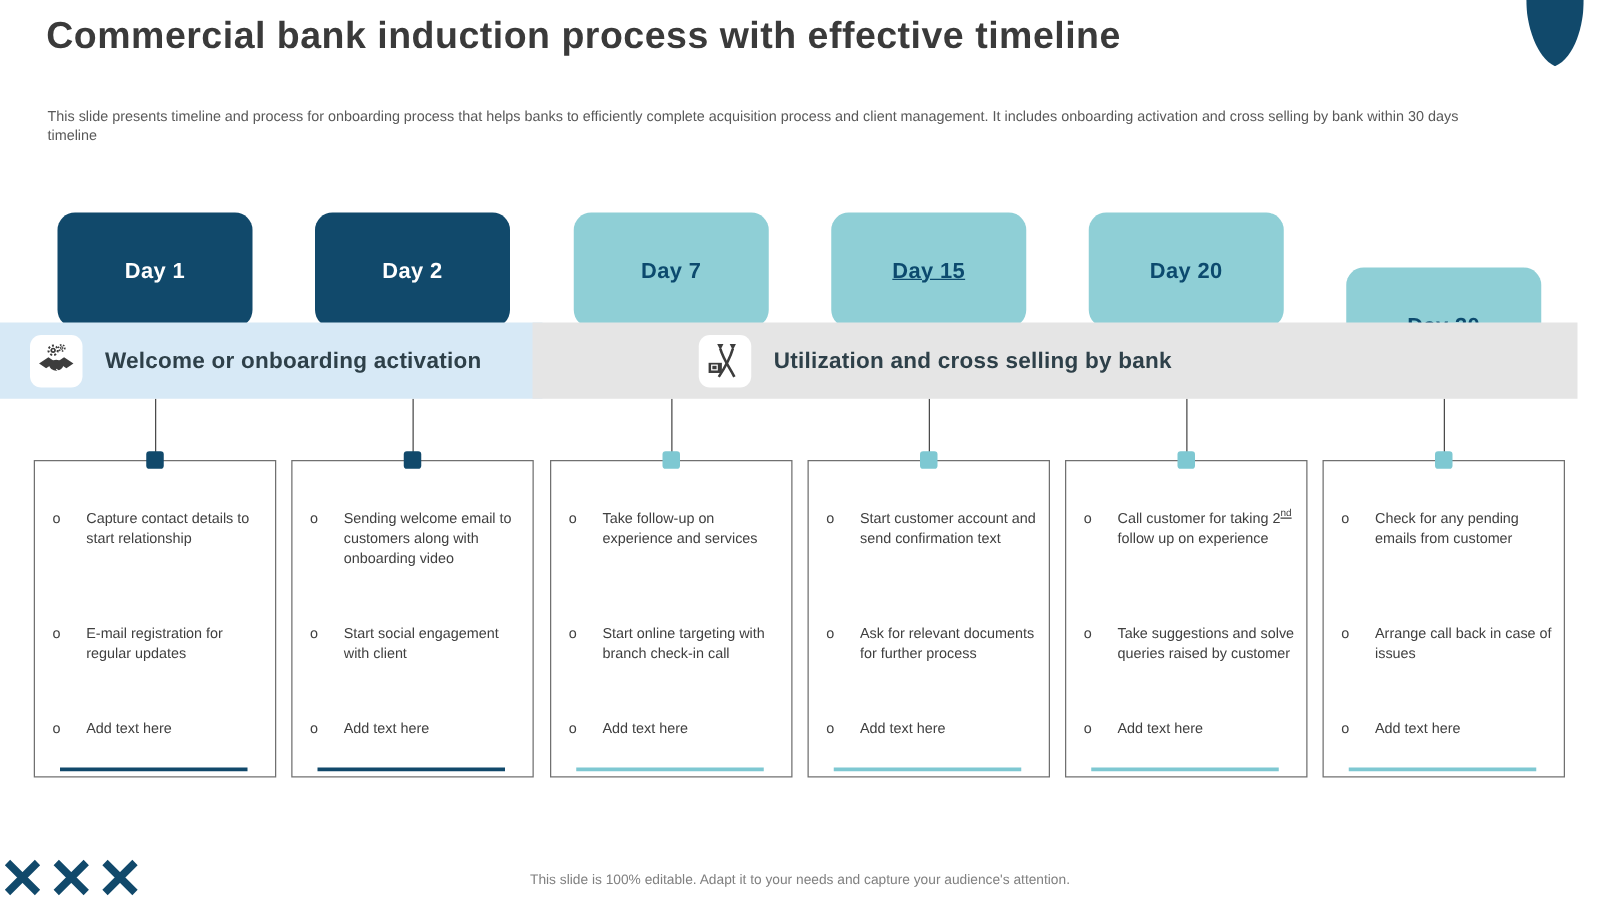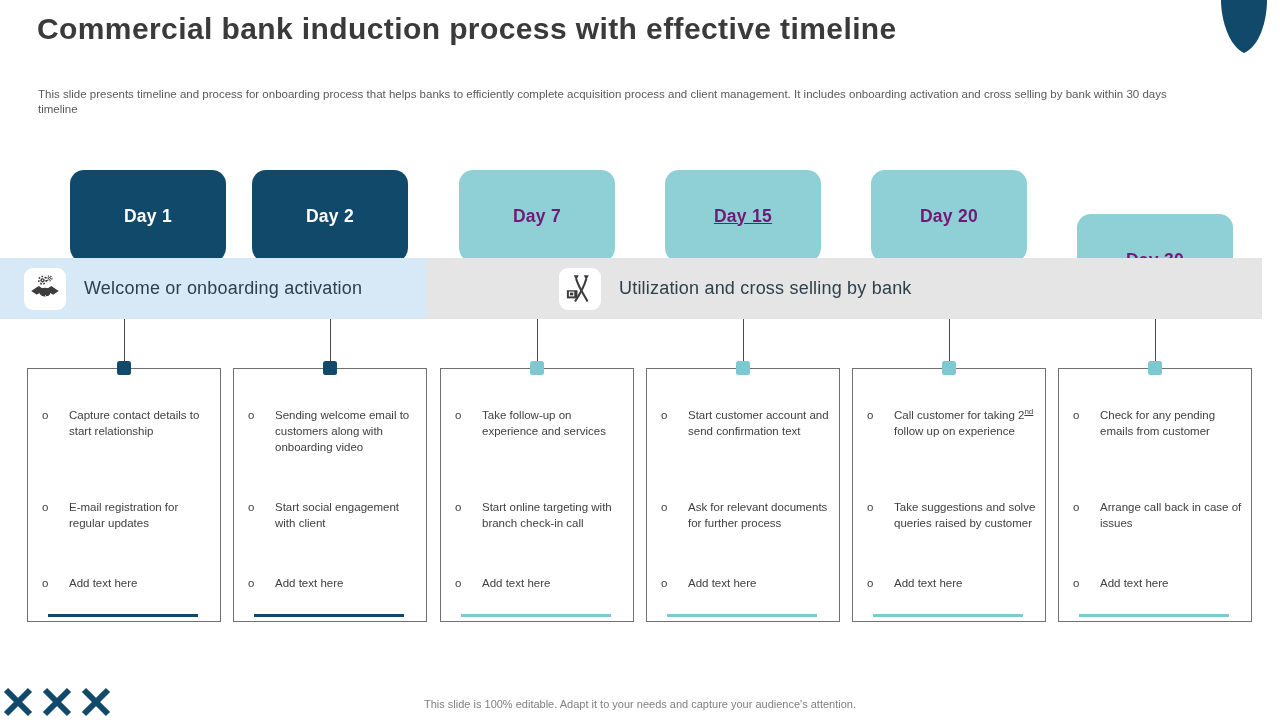--- a/index.html
+++ b/index.html
@@ -12,31 +12,31 @@
     color:#3a3a3a;letter-spacing:0.4px;white-space:nowrap;}
   #subtitle{position:absolute;left:38px;top:63px;width:1150px;font-size:11.5px;
     color:#595959;line-height:15px;margin-top:24px;}
   #corner-blob{position:absolute;top:0;right:13px;}
 
   
   .tab{position:absolute;top:170px;width:156px;height:92px;border-radius:14px;
     display:flex;align-items:center;justify-content:center;font-weight:700;
     font-size:17.5px;z-index:1;letter-spacing:0.3px;}
   .tab.navy{background:#11496B;color:#ffffff;}
-  .tab.teal{background:#8FCFD6;color:#701a75;}
+  .tab.teal{background:#8FCFD6;color:#0c4a6e;}
 
   
   .band{position:absolute;top:258px;height:61px;display:flex;align-items:center;z-index:2;}
   #band1{left:0;width:434px;background:#D7E9F6;}
   #band2{left:426px;width:836px;background:#e5e5e5;}
   .icon-tile{width:42px;height:42px;background:#ffffff;border-radius:9px;flex:none;
     display:flex;align-items:center;justify-content:center;}
   #band1 .icon-tile{margin-left:24px;}
   #band2 .icon-tile{margin-left:133px;}
-  .band-label{font-size:18px;font-weight:400;color:#2E4049;margin-left:18px;
+  .band-label{font-size:18px;font-weight:700;color:#2E4049;margin-left:18px;
     letter-spacing:0.2px;white-space:nowrap;}
 
   
   .conn-line{position:absolute;top:319px;width:1px;height:43px;background:#4a4a4a;z-index:1;}
   .marker{position:absolute;top:361px;width:14px;height:14px;border-radius:2.5px;z-index:4;}
   .marker.navy{background:#11496B;}
   .marker.teal{background:#7EC8D2;}
   .card{position:absolute;top:368px;width:194px;height:254px;background:#ffffff;
     border:1px solid #707070;z-index:3;box-sizing:border-box;}
   .bullet{position:absolute;left:14px;right:8px;display:flex;}
@@ -57,21 +57,21 @@
 <body>
 
 <div id="title">Commercial bank induction process with effective timeline</div>
 <div id="subtitle">This slide presents timeline and process for onboarding process that helps banks to efficiently complete acquisition process and client management. It includes onboarding activation and cross selling by bank within 30 days timeline</div>
 
 <svg id="corner-blob" width="46" height="53" viewBox="0 0 46 53">
   <path d="M0,0 H46 C46,20 39,46 23,53 C8,46 0,20 0,0 Z" fill="#11496B"></path>
 </svg>
 
 <div id="columns-layer">
-    <div class="tab navy" style="left: 46px; margin-left: 24px;">Day 1</div>
+    <div class="tab navy" style="left: 46px;">Day 1</div>
     <div class="conn-line" style="left: 124px;"></div>
     <div class="marker navy" style="left: 117px;"></div>
     <div class="card" style="left: 27px;">
       <div class="bullet b0">
         <span class="o">o</span>
         <span class="txt">Capture contact details to start relationship</span>
       </div>
       <div class="bullet b1">
         <span class="o">o</span>
         <span class="txt">E-mail registration for regular updates</span>

